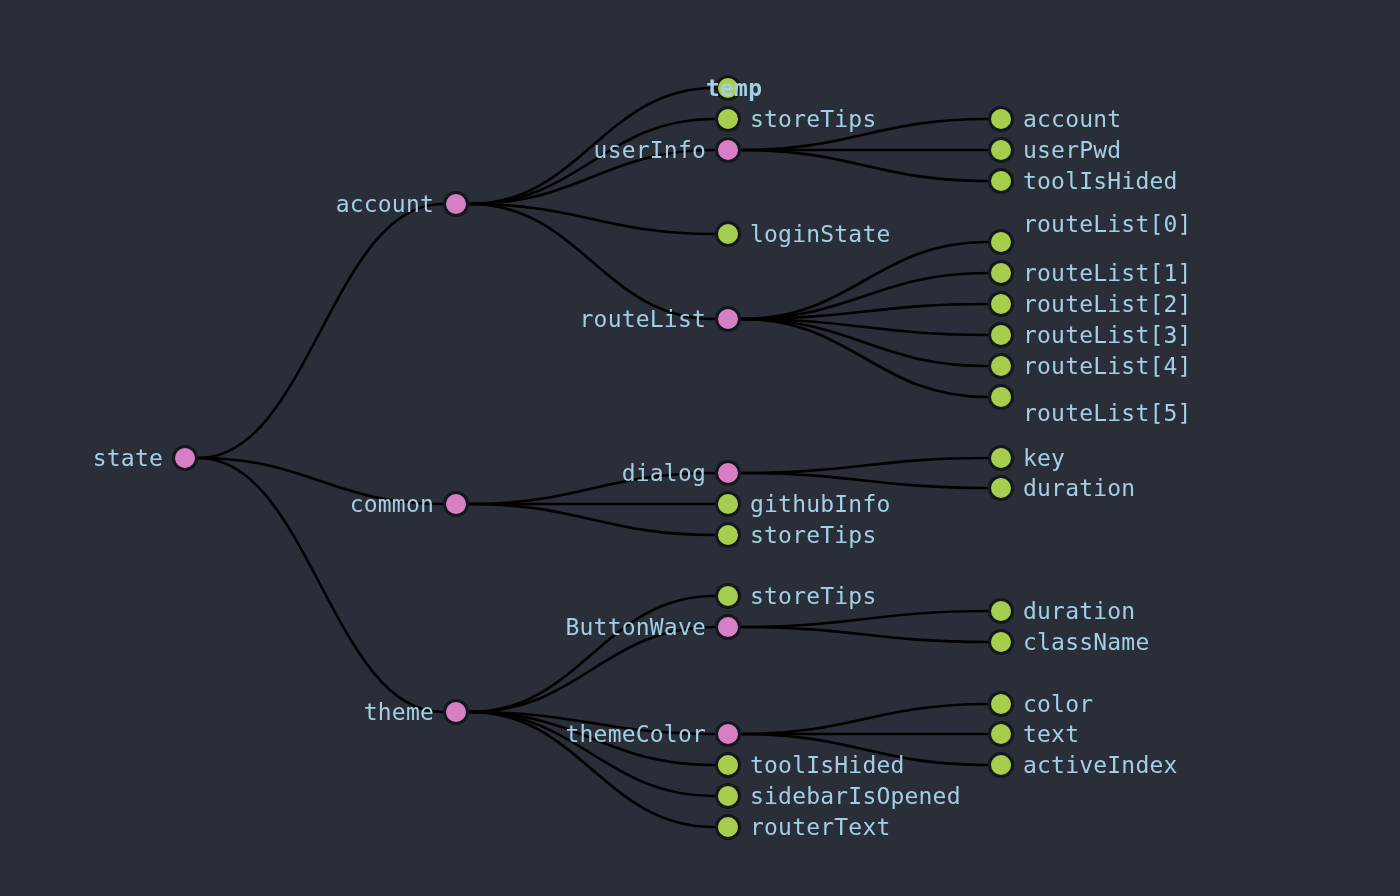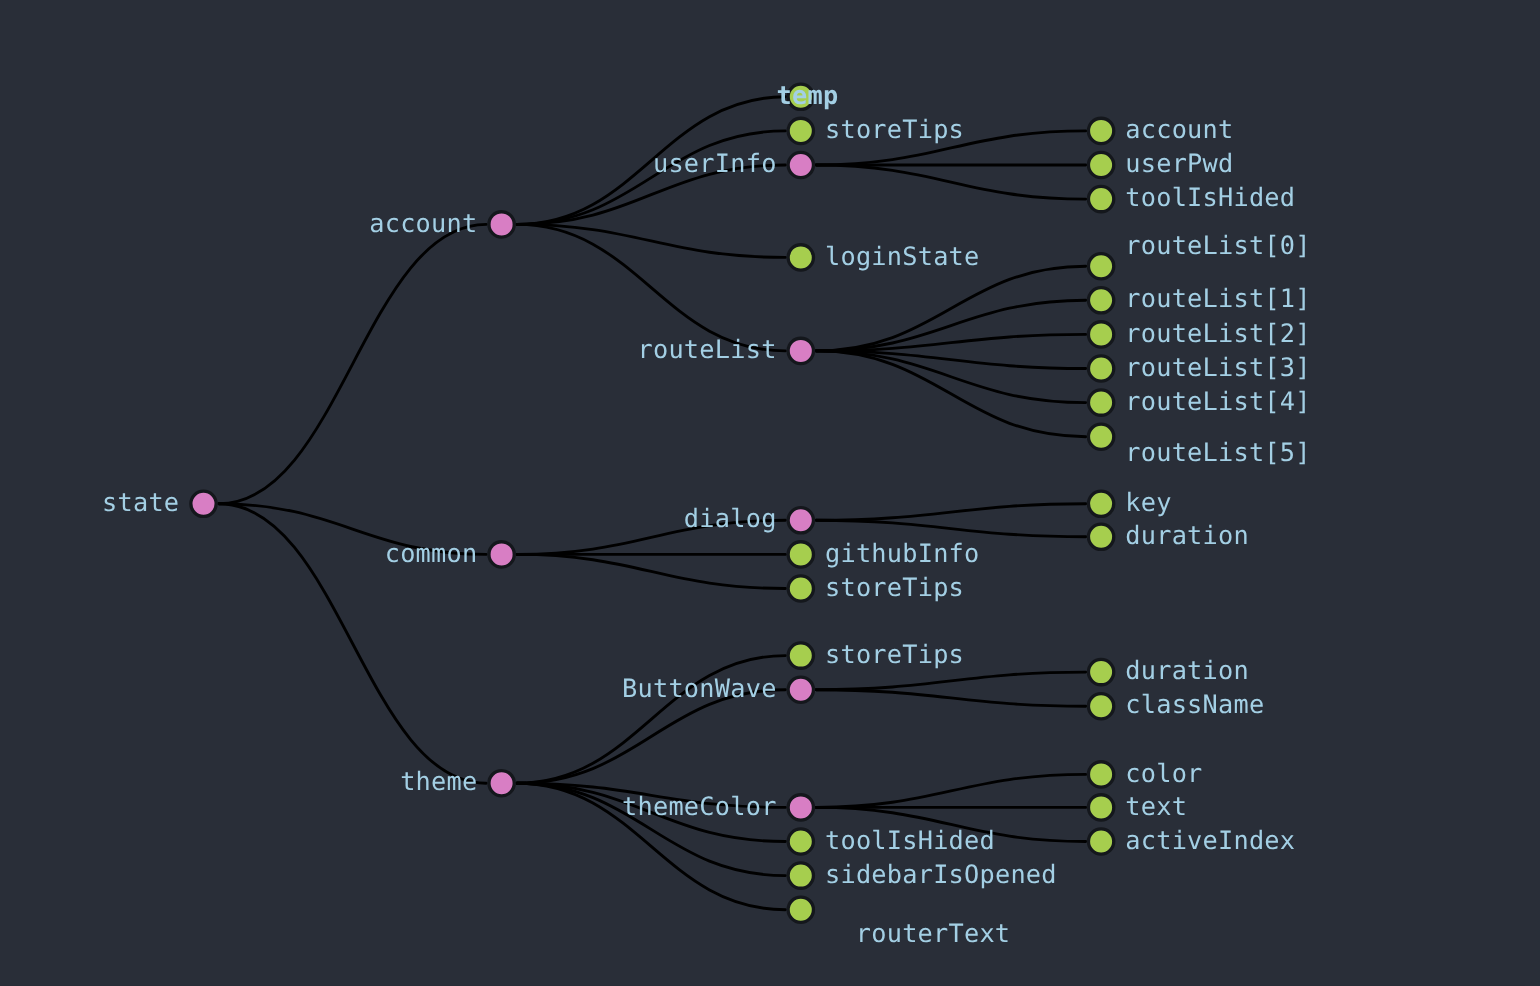--- a/index.html
+++ b/index.html
@@ -147,21 +147,21 @@
       <div class="node-label right" style="top: 596px; left: 750px;">storeTips</div>
       <div class="tree-node branch" style="left: 728px; top: 627px;"></div>
       <div class="node-label left" style="top: 627px; left: 706px;">ButtonWave</div>
       <div class="tree-node branch" style="left: 728px; top: 734px;"></div>
       <div class="node-label left" style="top: 734px; left: 706px;">themeColor</div>
       <div class="tree-node leaf" style="left: 728px; top: 765px;"></div>
       <div class="node-label right" style="top: 765px; left: 750px;">toolIsHided</div>
       <div class="tree-node leaf" style="left: 728px; top: 796px;"></div>
       <div class="node-label right" style="top: 796px; left: 750px;">sidebarIsOpened</div>
       <div class="tree-node leaf" style="left: 728px; top: 827px;"></div>
-      <div class="node-label right" style="top: 850px; left: 750px; margin-left: 28px;">routerText</div>
+      <div class="node-label right" style="top: 827px; left: 750px;">routerText</div>
       <div class="tree-node leaf" style="left: 1001px; top: 611px;"></div>
       <div class="node-label right" style="top: 611px; left: 1023px;">duration</div>
       <div class="tree-node leaf" style="left: 1001px; top: 642px;"></div>
       <div class="node-label right" style="top: 642px; left: 1023px;">className</div>
       <div class="tree-node leaf" style="left: 1001px; top: 704px;"></div>
       <div class="node-label right" style="top: 704px; left: 1023px;">color</div>
       <div class="tree-node leaf" style="left: 1001px; top: 734px;"></div>
       <div class="node-label right" style="top: 734px; left: 1023px;">text</div>
       <div class="tree-node leaf" style="left: 1001px; top: 765px;"></div>
       <div class="node-label right" style="top: 765px; left: 1023px;">activeIndex</div>

